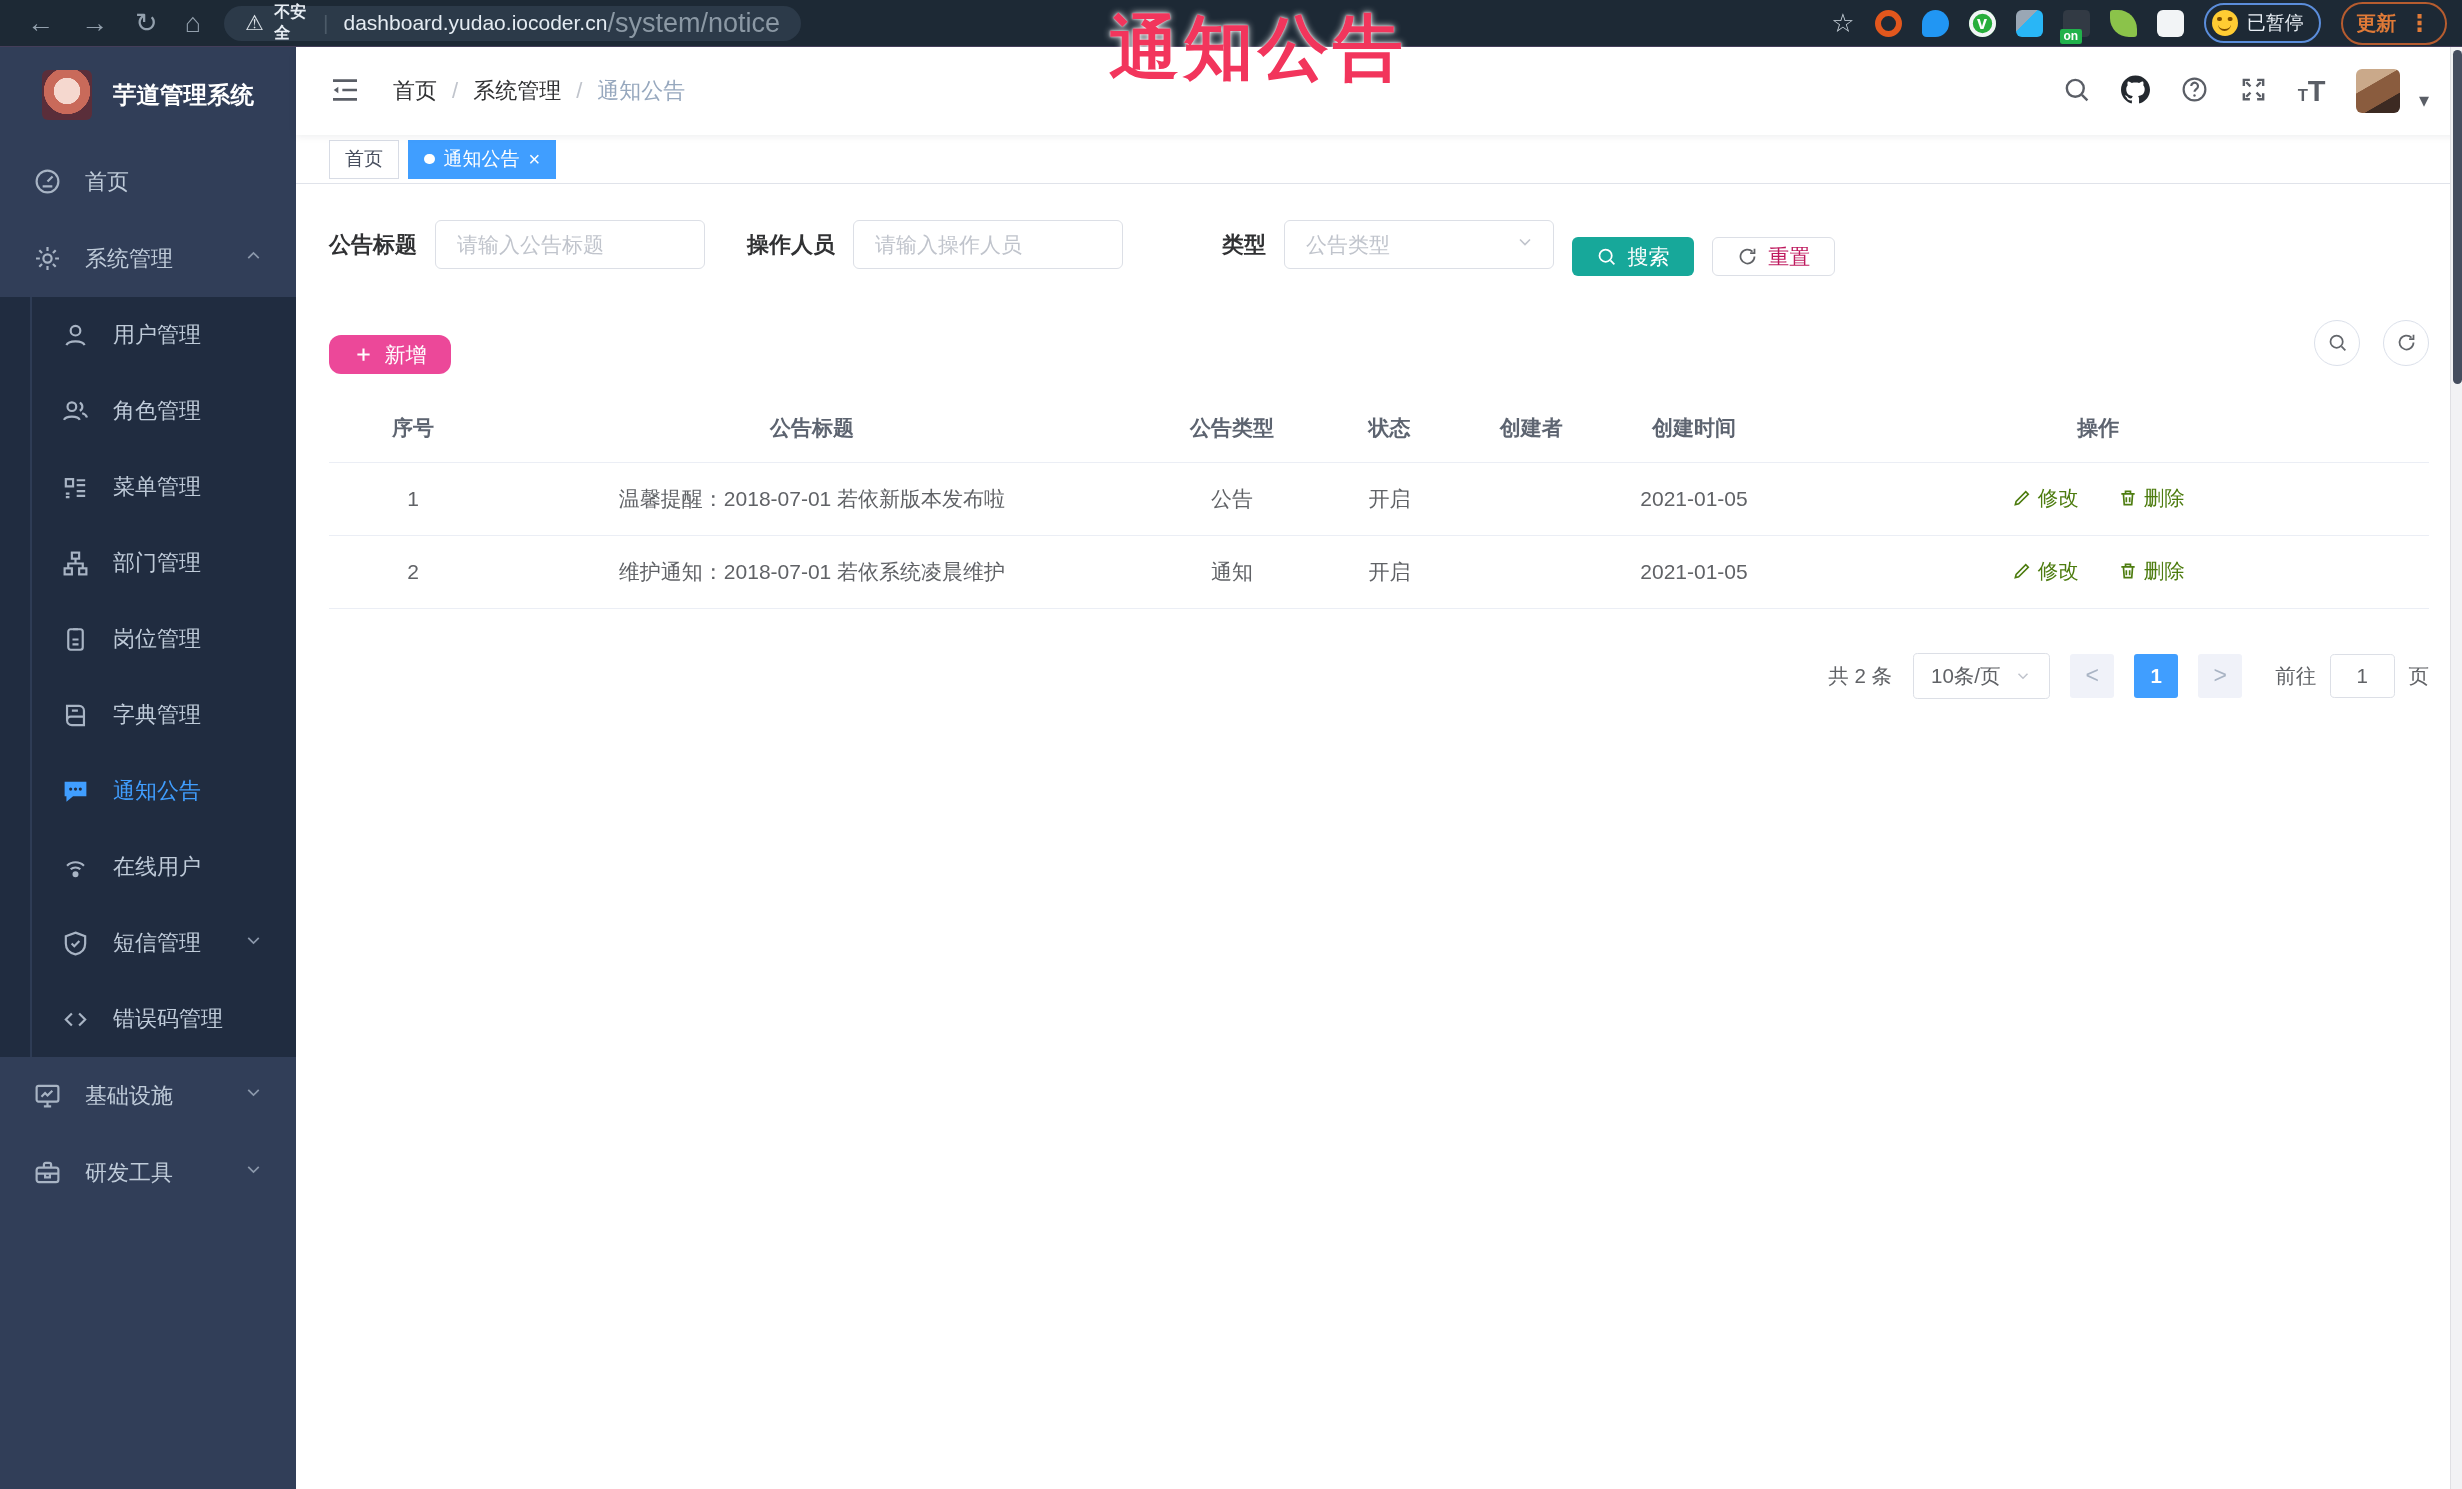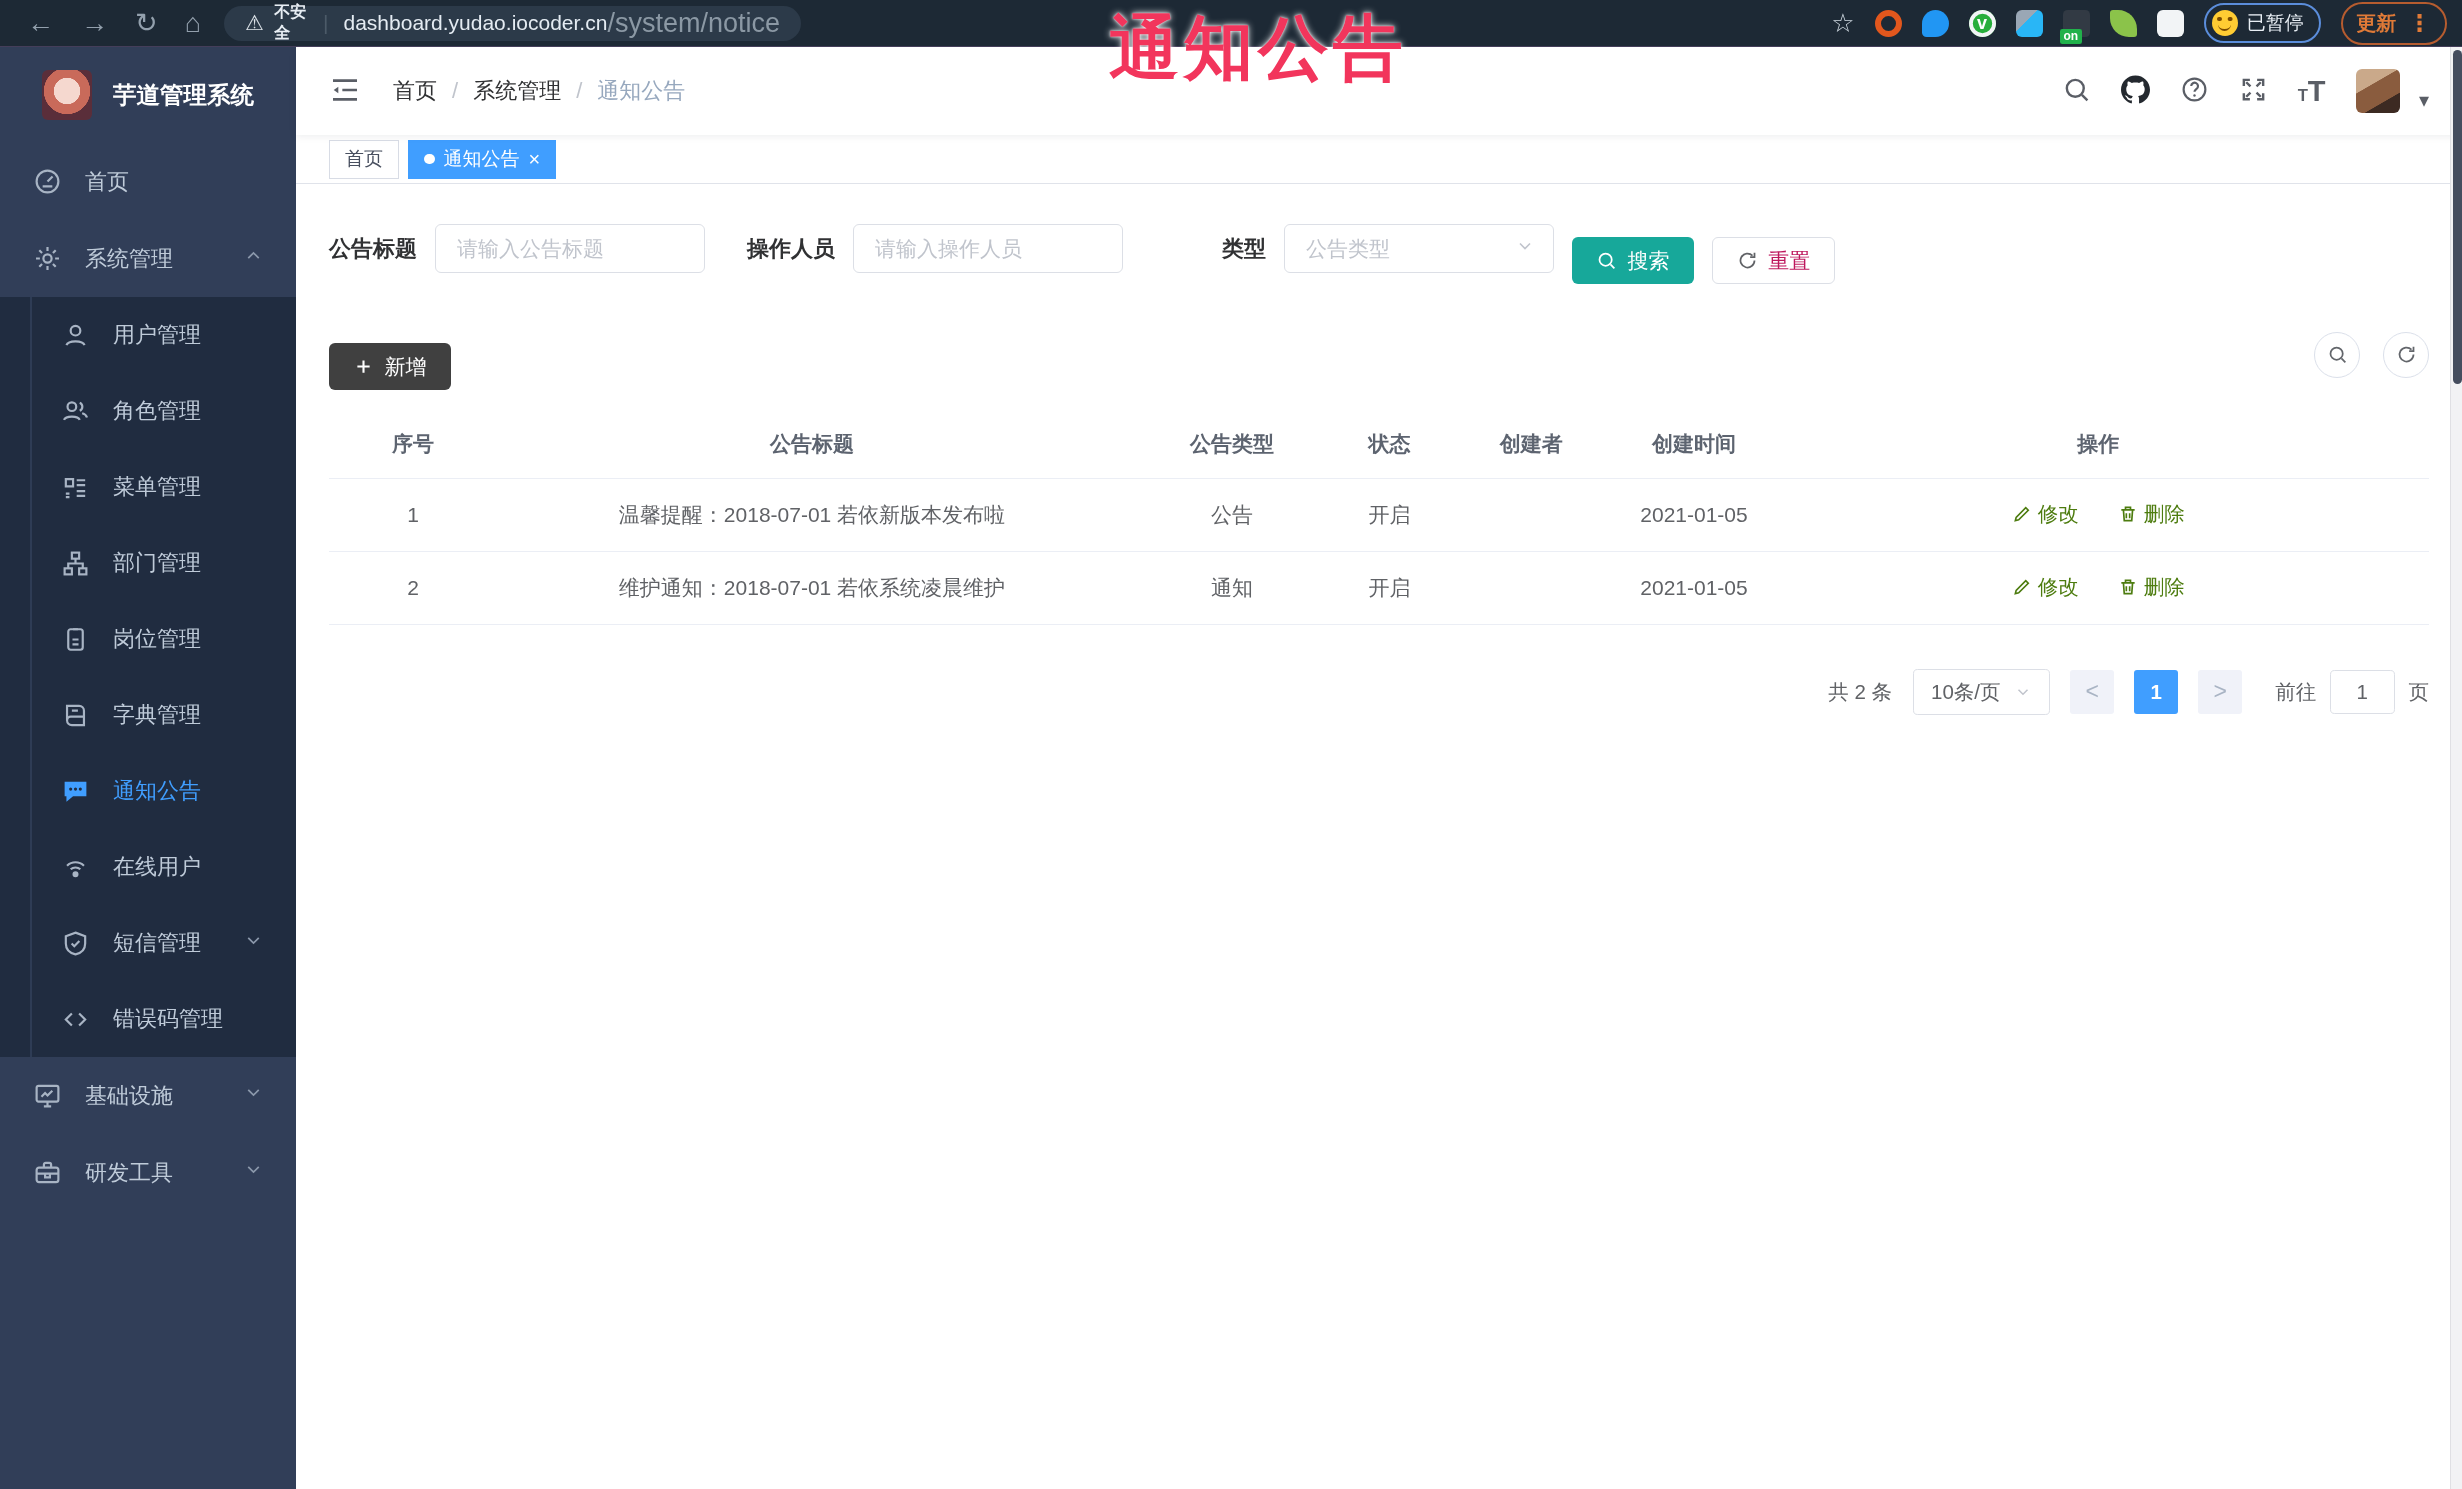--- a/index.html
+++ b/index.html
@@ -105,26 +105,26 @@
   .f-label { font-size:22px; font-weight:bold; color:#303133; margin-right:18px; white-space:nowrap; }
   .f-input { width:270px; height:49px; border:1.5px solid #dcdfe6; border-radius:6px;
     padding:0 21px; font-size:21px; color:#606266; outline:none;
     font-family:"Liberation Sans","DejaVu Sans",sans-serif; }
   .f-input::placeholder { color:#c0c4cc; }
   .f-gap { width:42px; } .f-gap-lg { width:99px; }
   .f-select { width:270px; height:49px; border:1.5px solid #dcdfe6; border-radius:6px;
     display:flex; align-items:center; padding:0 18px 0 21px; font-size:21px; color:#c0c4cc; }
   .f-select .sel-caret { margin-left:auto; color:#c0c4cc; }
   .sel-caret svg { width:20px; height:20px; }
-  .btn { height:47px; display:inline-flex; align-items:center; gap:10.6px; border-radius:6px;
+  .btn { height:39px; display:inline-flex; align-items:center; gap:10.6px; border-radius:6px;
     font-size:21px; padding:0 24px; cursor:pointer; white-space:nowrap;margin-top:24px; }
   .btn svg { width:21px; height:21px; }
   .btn-search { background:#17a89a; color:#fff; margin-left:18px; }
   .btn-reset { background:#fff; color:#be185d; border:1.5px solid #dcdfe6; margin-left:18px; }
-  .btn-add { background:#404040; color:#fff; }
+  .btn-add { background:#ec4899; color:#fff;border-radius:12px; }
 
   .toolbar { display:flex; align-items:center; margin-bottom:21px; }
   .circle-btns { margin-left:auto; display:flex; gap:23px; }
   .circle-btn { width:46px; height:46px; border-radius:50%; border:1.5px solid #dbe0ea;
     display:flex; align-items:center; justify-content:center; color:#63666b; cursor:pointer; }
   .circle-btn svg { width:21px; height:21px; }
 
   table { width:100%; border-collapse:collapse; font-size:21px; color:#606266; }
   th { height:67px; font-weight:bold; color:#5d6470; text-align:center;
     border-bottom:1.5px solid #ebeef5; font-size:21px; }

